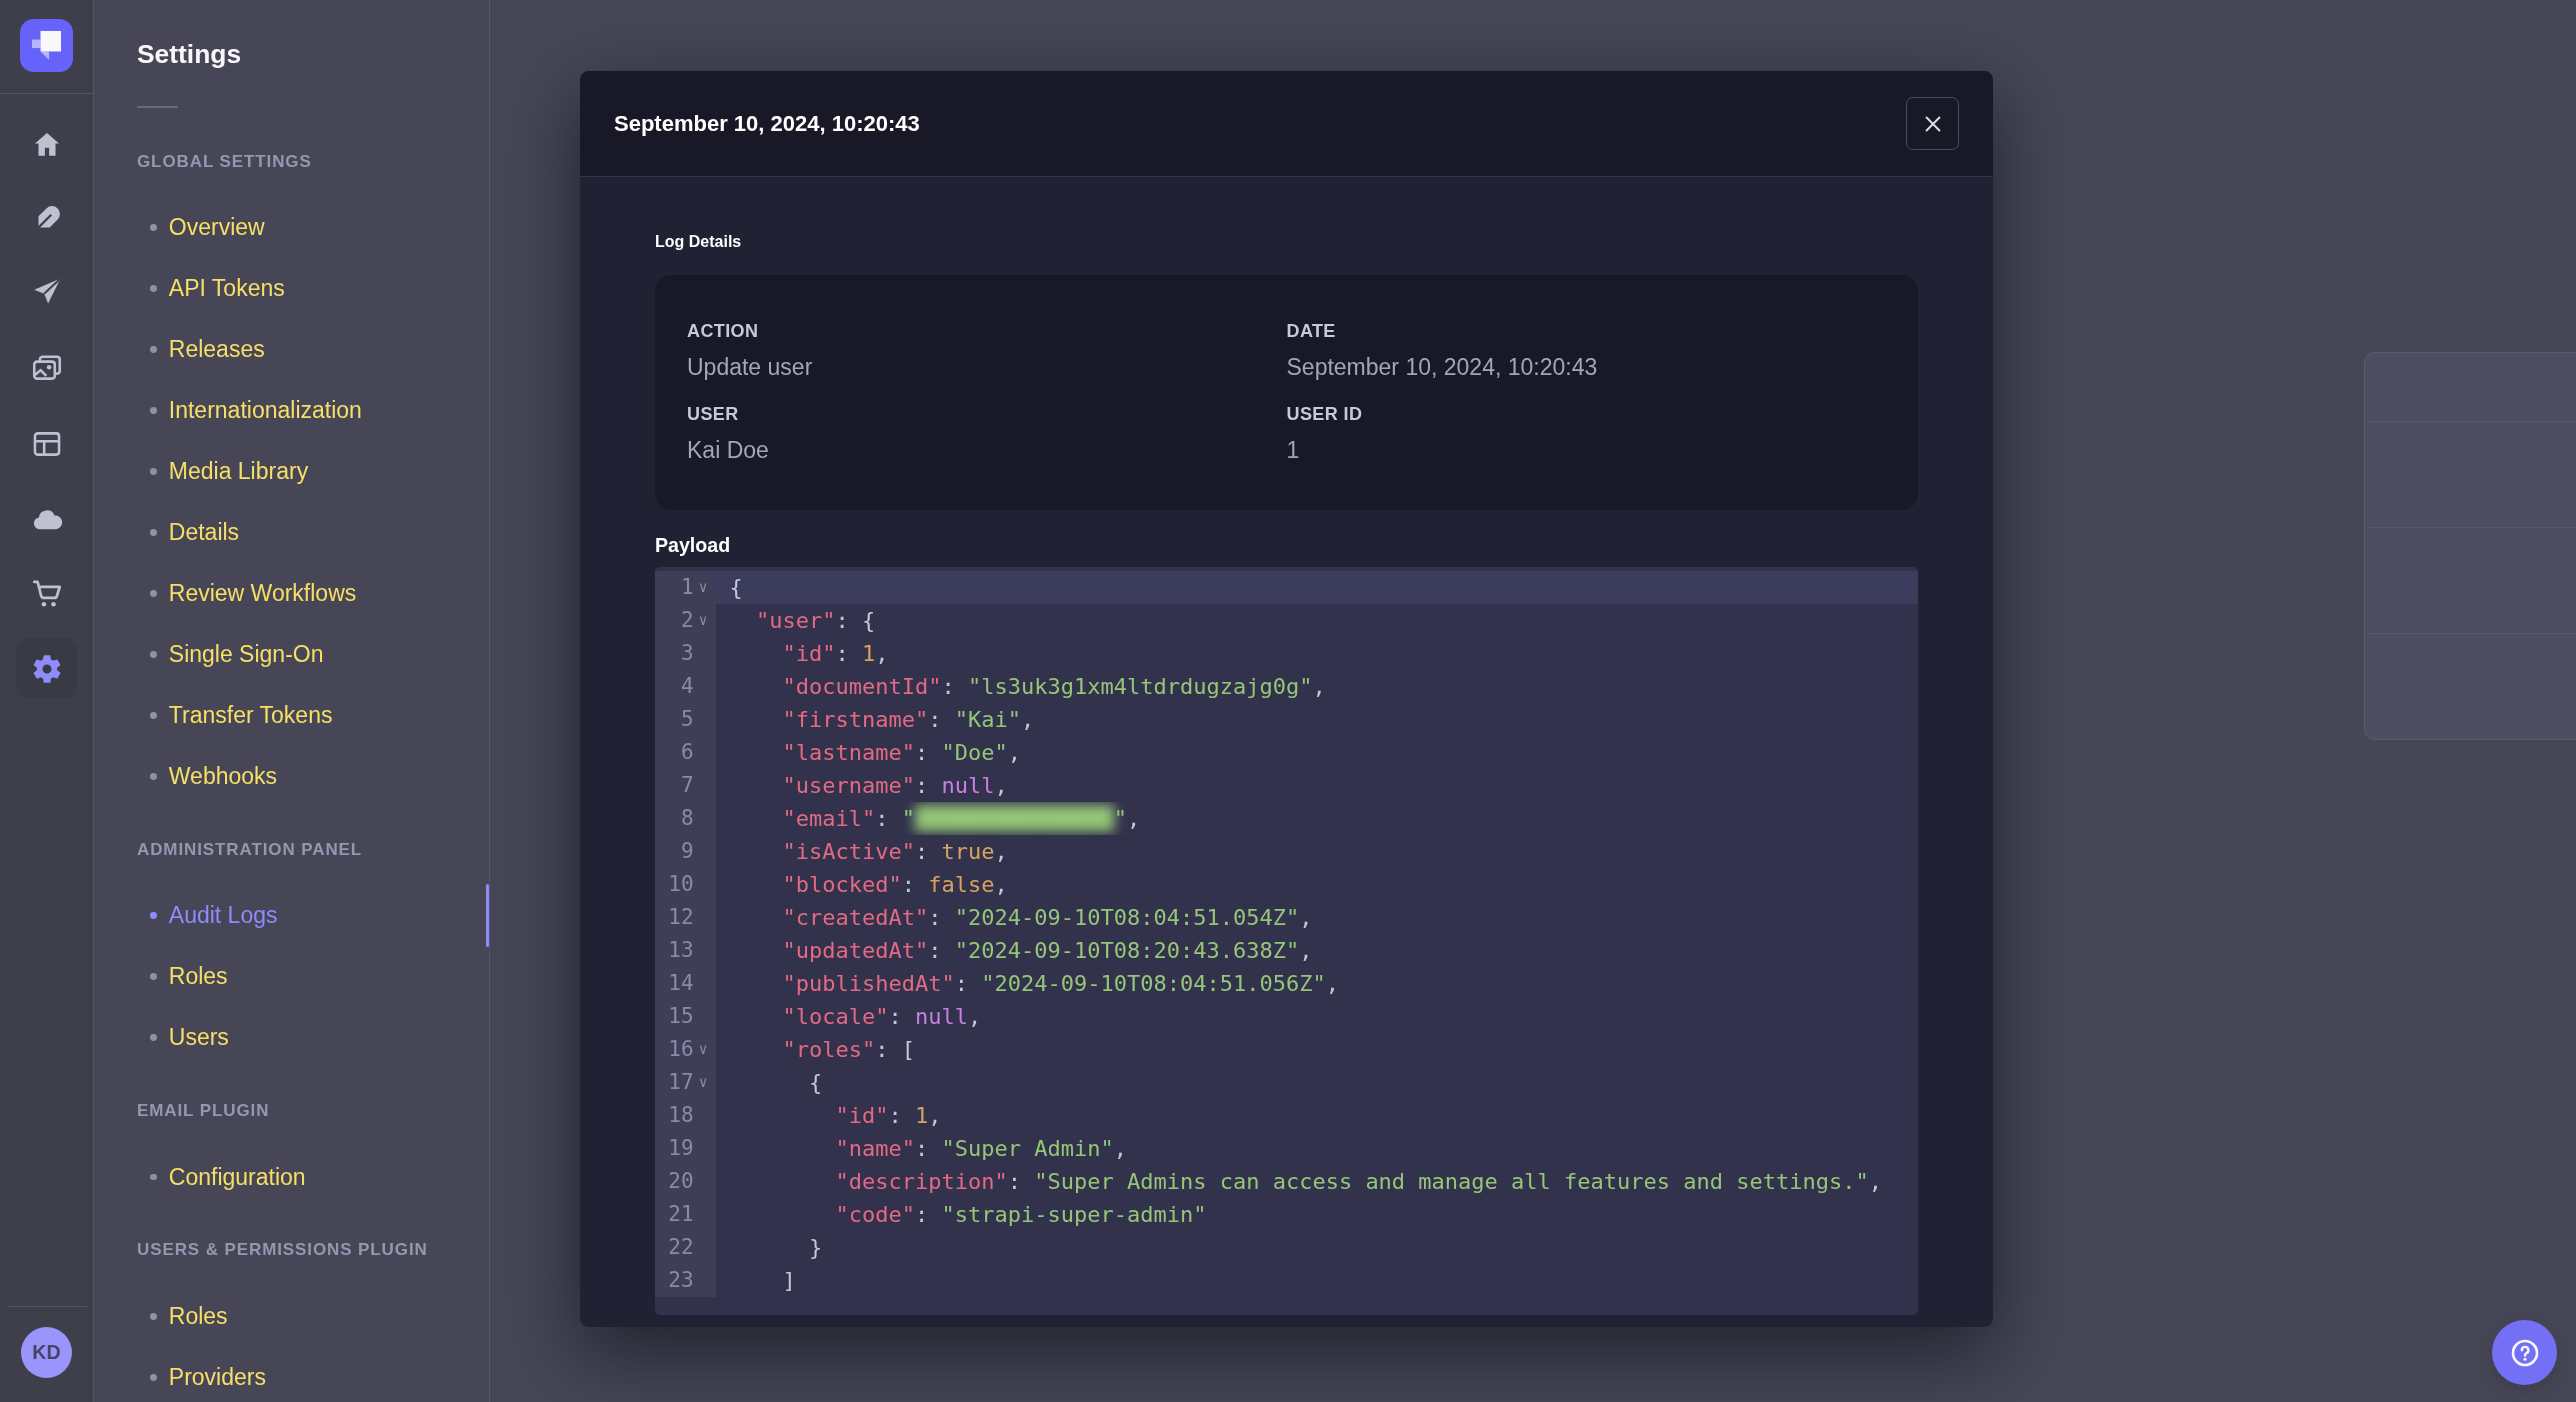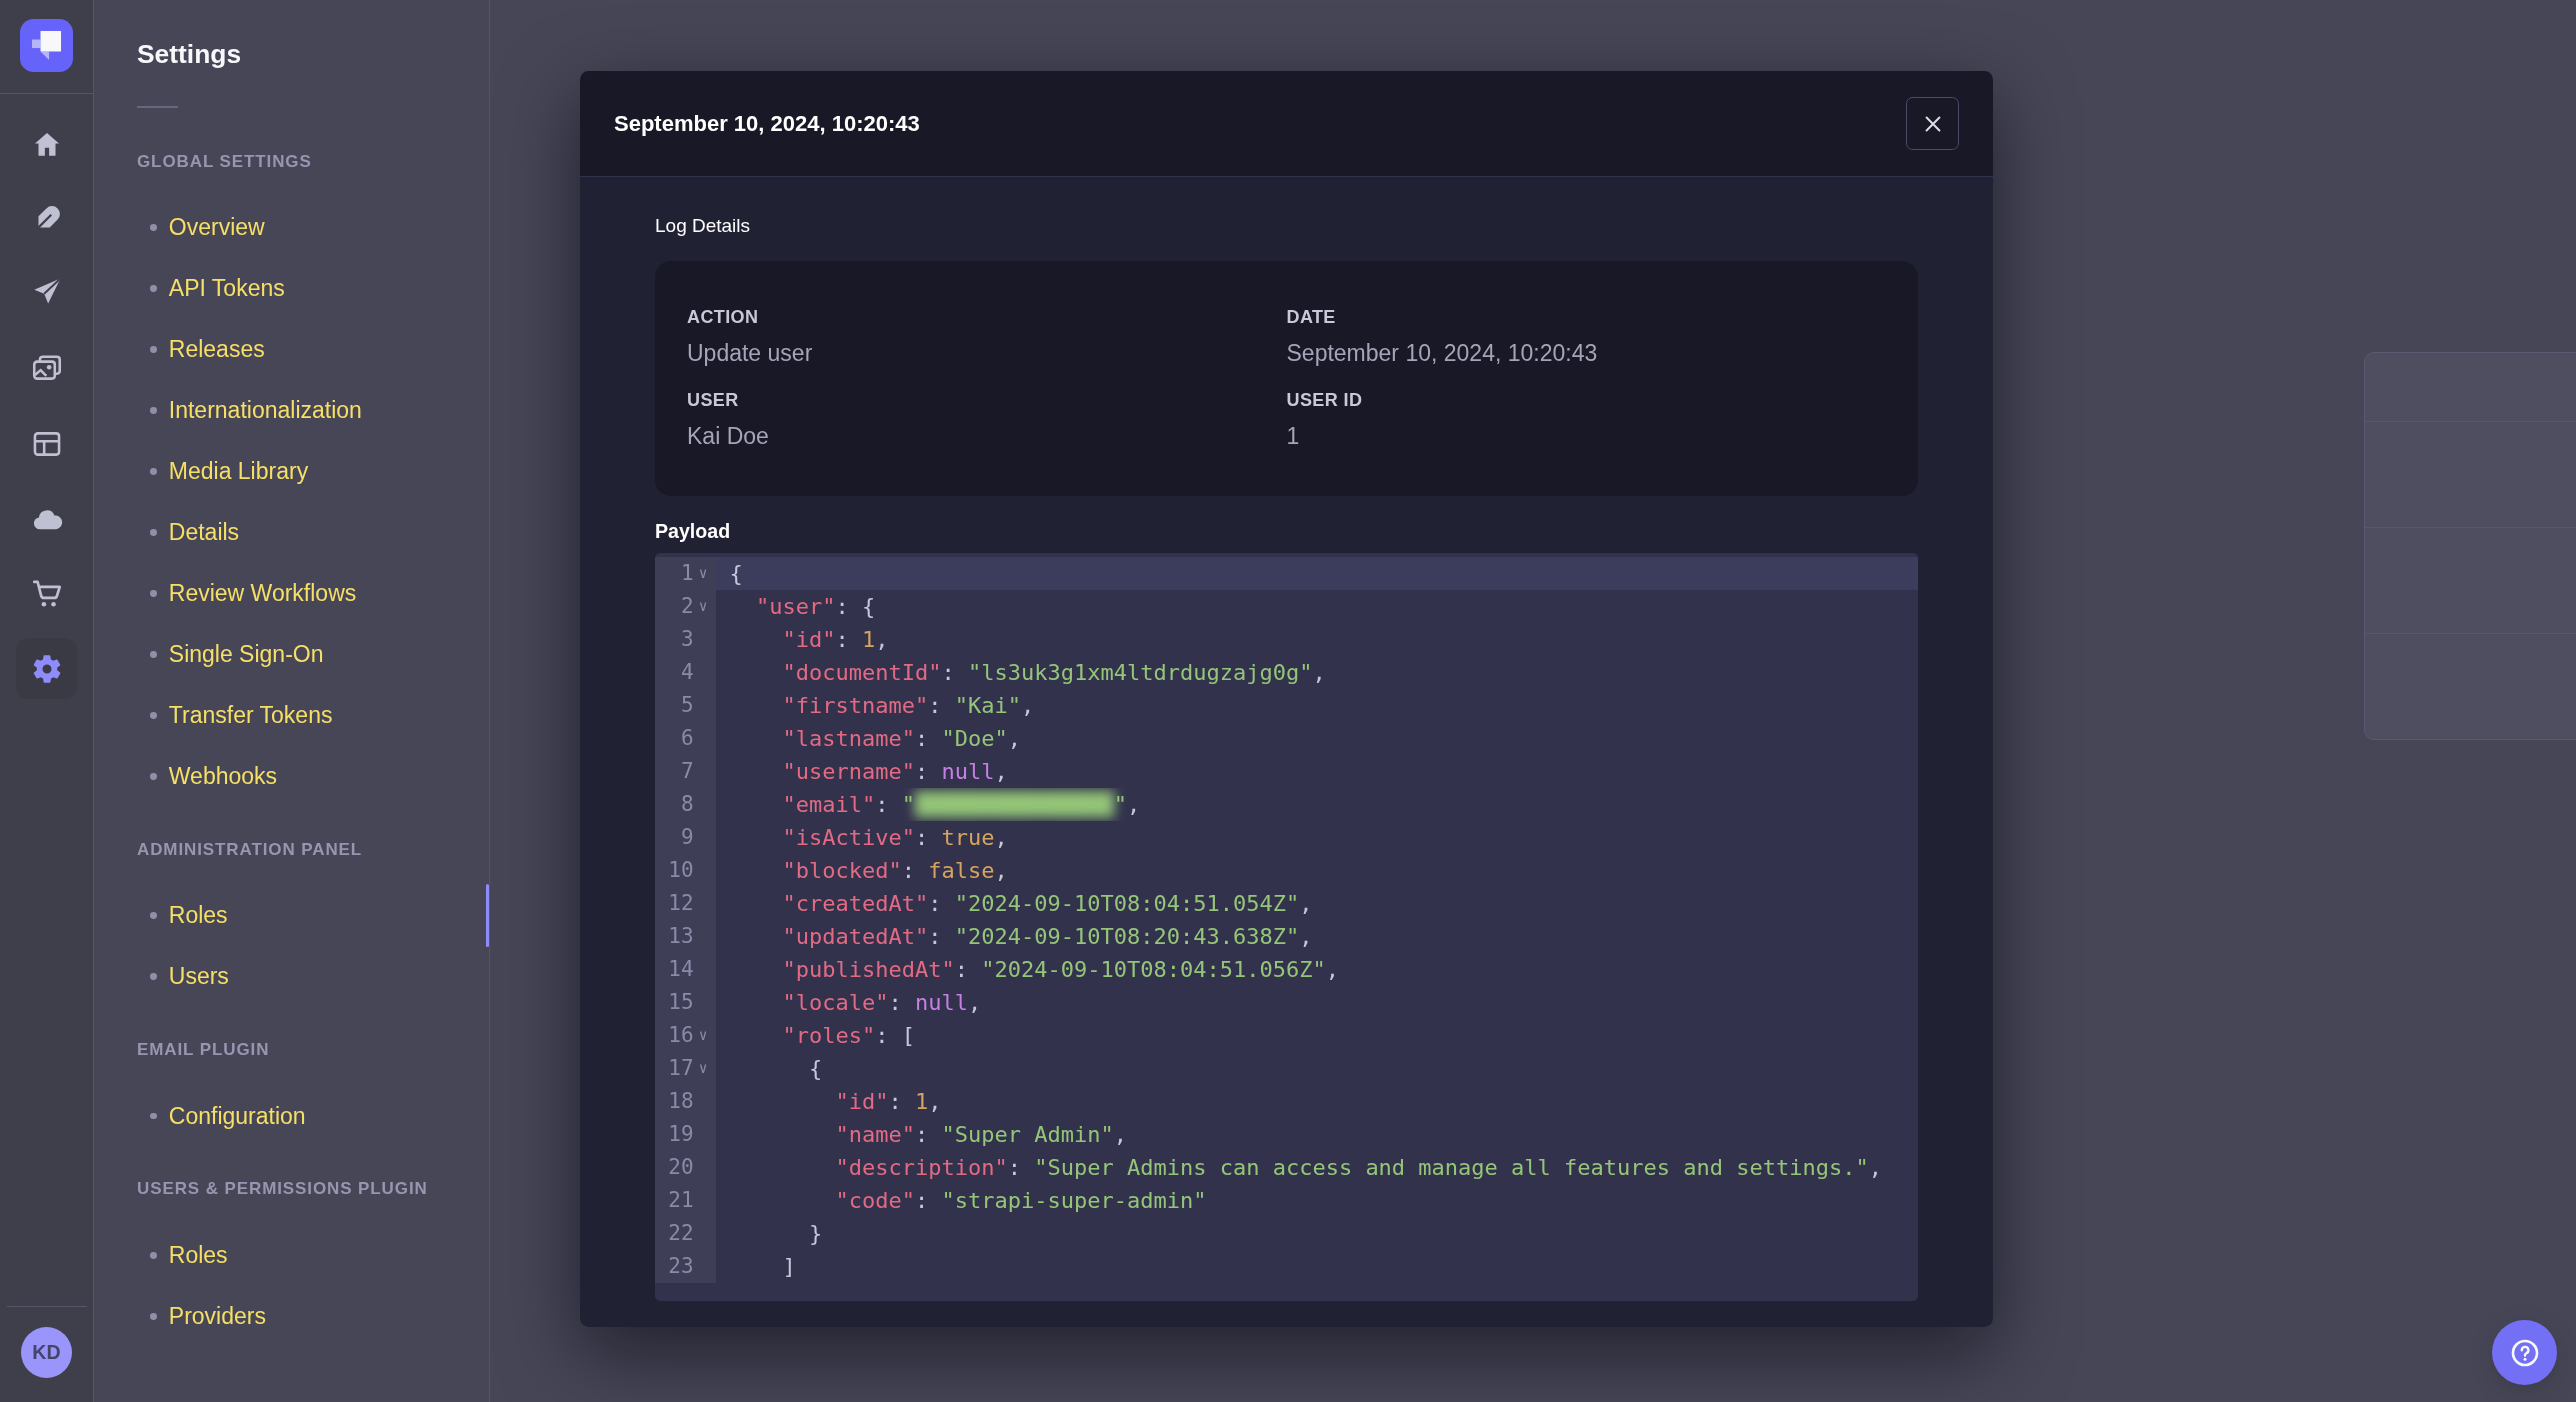--- a/index.html
+++ b/index.html
@@ -44,21 +44,21 @@
 
   
   .help-btn { position:absolute; left:2492px; top:1320px; width:65px; height:65px; border-radius:50%; background:#5a55fb; z-index:6; display:flex; align-items:center; justify-content:center; box-shadow:0 6.8px 20.4px rgba(0,0,0,0.35); border:none; cursor:pointer; }
 
   
   .modal { position:absolute; left:580px; top:71px; width:1413px; height:1256px; border-radius:8.5px; overflow:hidden; z-index:30; box-shadow:0 25.6px 77px rgba(3,3,12,0.55); }
   .modal-header { height:106px; background:#181826; border-bottom:0.9px solid #32324d; display:flex; align-items:center; justify-content:space-between; padding:0 34px; }
   .modal-title { font-size:22px; font-weight:bold; color:#ffffff; }
   .close-btn { width:53px; height:53px; border-radius:6.8px; border:0.9px solid #4a4a6a; background:transparent; color:#dcdce4; display:flex; align-items:center; justify-content:center; cursor:pointer; }
   .modal-body { position:absolute; top:106px; left:0; right:0; bottom:0; background:#212134; padding:0 75px; overflow:hidden; }
-  .log-details { margin-top:38px; font-size:19px; font-weight:normal; color:#ffffff; }
+  .log-details { margin-top:56px; font-size:16px; font-weight:bold; color:#ffffff; }
   .info-grid { margin-top:24px; height:235px; background:#181826; border-radius:16px; display:grid; grid-template-columns:1fr 1fr; grid-template-rows:1fr 1fr; padding:34px 32px; }
   .field { display:flex; flex-direction:column; justify-content:center; }
   .field-label { font-size:18px; font-weight:bold; letter-spacing:0.4px; color:#c8c8da; }
   .field-value { margin-top:12px; font-size:23px; color:#a5a5ba; }
   .payload-label { margin-top:24px; font-size:19.6px; font-weight:bold; color:#ffffff; }
 
   .code { margin-top:10.2px; height:748px; background:#32324d; border-radius:5.1px; overflow:hidden; font-family:"DejaVu Sans Mono", monospace; font-size:22px; padding-top:3.4px; }
   .cl { display:flex; height:33px; }
   .gut { width:61px; flex:none; background:#3e3e57; display:flex; align-items:center; justify-content:flex-end; padding-right:3.4px; }
   .lnum { color:#8a8aa8; font-size:21px; min-width:29px; text-align:right; }
@@ -183,20 +183,24 @@
             <span class="bullet"></span>
             <span class="nav-label">Transfer Tokens</span>
           </div>
           <div class="nav-item">
             <span class="bullet"></span>
             <span class="nav-label">Webhooks</span>
           </div>
         </div>
         <div class="sec-label">ADMINISTRATION PANEL</div>
         <div class="sec-items">
+          <div class="nav-item active">
+            <span class="bullet"></span>
+            <span class="nav-label">Audit Logs</span>
+          </div>
           <div class="nav-item">
             <span class="bullet"></span>
             <span class="nav-label">Roles</span>
           </div>
           <div class="nav-item">
             <span class="bullet"></span>
             <span class="nav-label">Users</span>
           </div>
         </div>
         <div class="sec-label">EMAIL PLUGIN</div>

